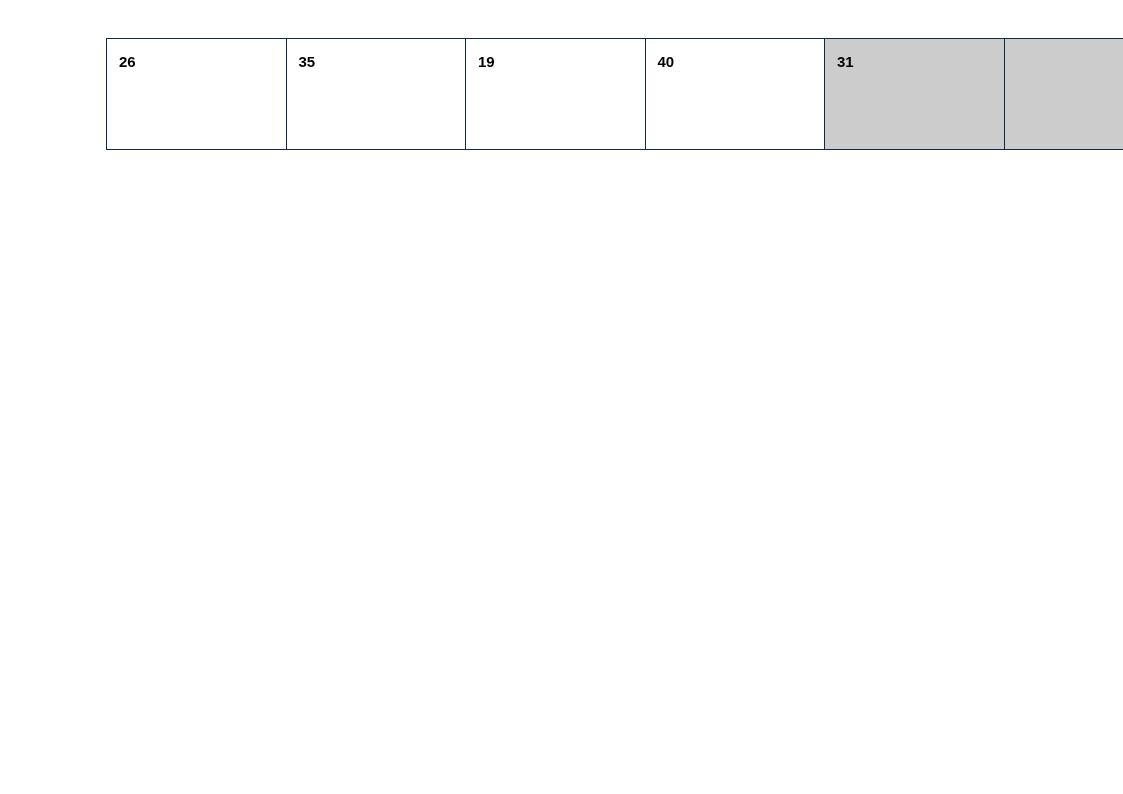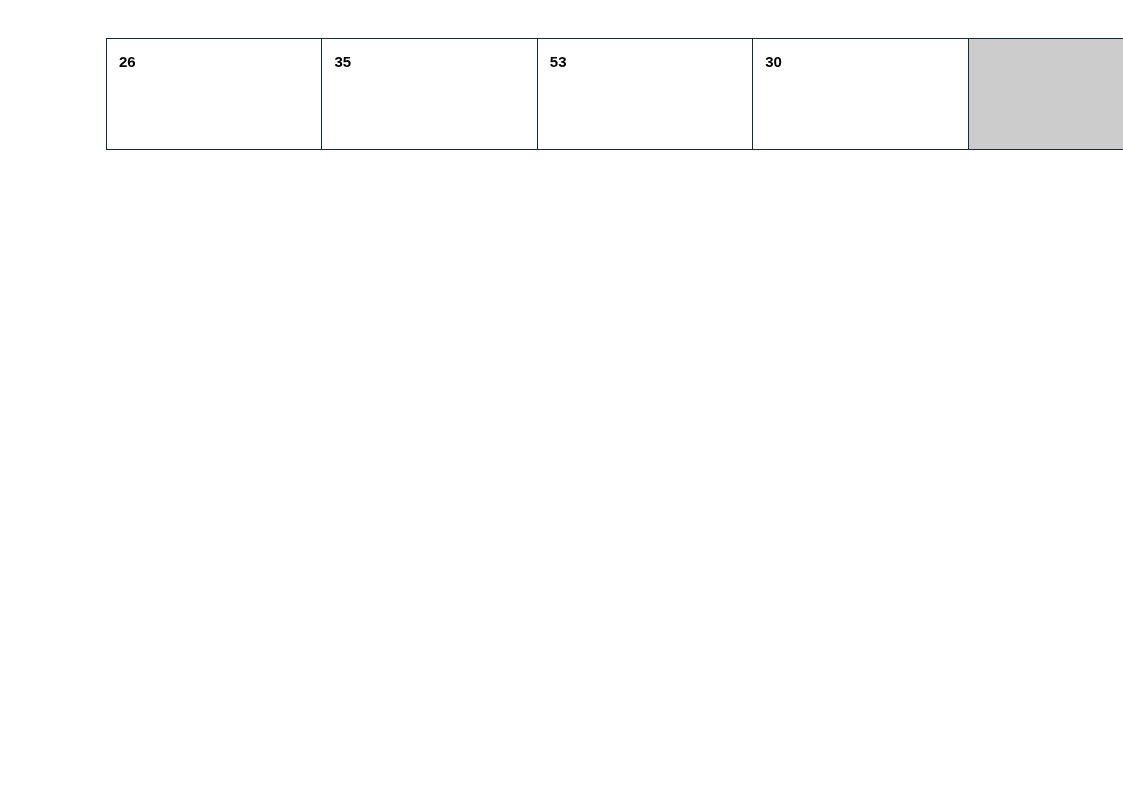--- a/index.html
+++ b/index.html
@@ -45,21 +45,24 @@
 <body>
 
 <div class="calendar-row">
   <div class="calendar-cell">
     <span class="day-number">26</span>
   </div>
   <div class="calendar-cell">
     <span class="day-number">35</span>
   </div>
   <div class="calendar-cell">
-    <span class="day-number">53</span>
+    <span class="day-number">19</span>
   </div>
   <div class="calendar-cell">
-    <span class="day-number">30</span>
+    <span class="day-number">40</span>
+  </div>
+  <div class="calendar-cell shaded">
+    <span class="day-number">31</span>
   </div>
   <div class="calendar-cell shaded">
     <span class="day-number"></span>
   </div>
 </div>
 
 </body></html>

